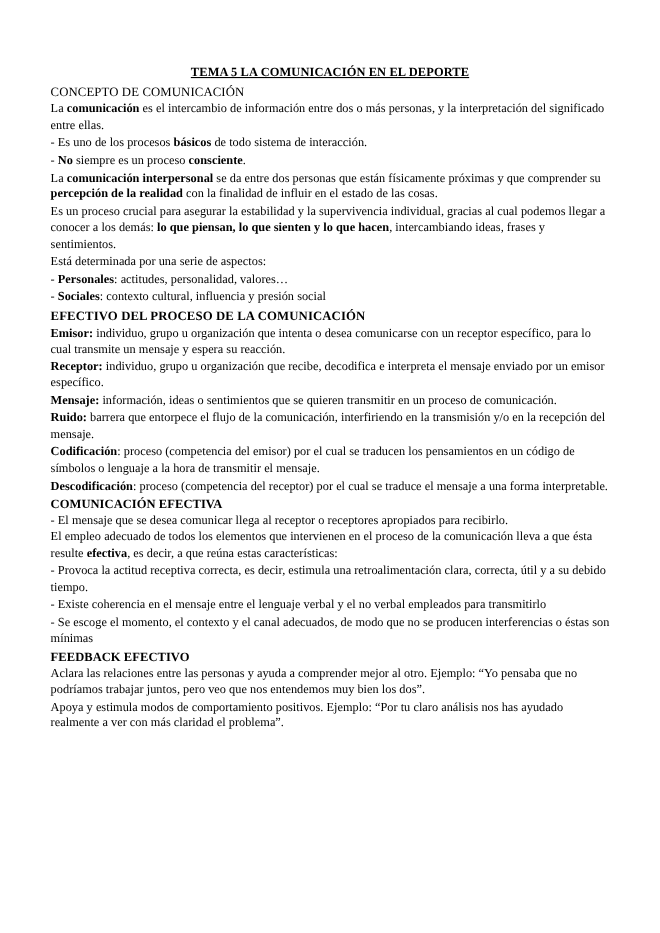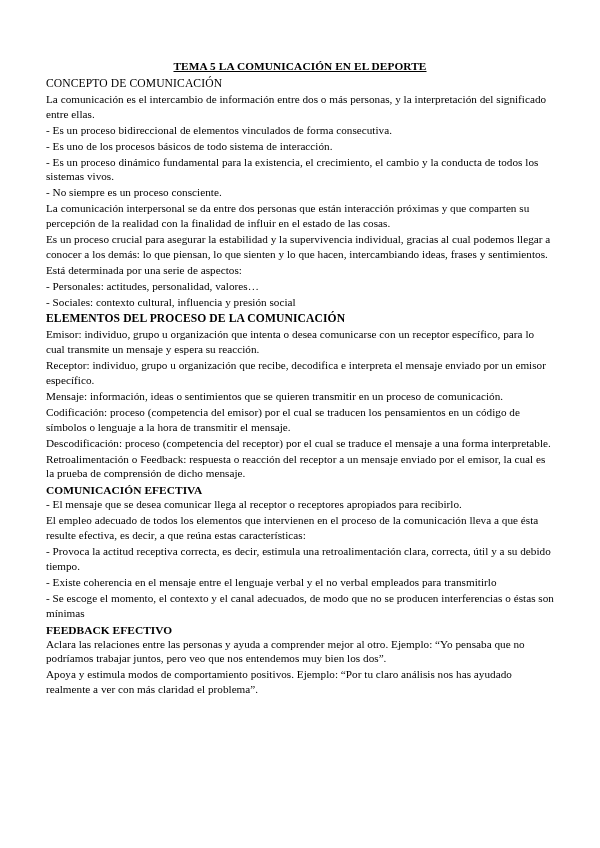--- a/index.html
+++ b/index.html
@@ -47,46 +47,44 @@
   p.para {
     margin: 0;
     font-size: 11.2px;
     line-height: 1.33;
     text-align: left;
     letter-spacing: 0.02px;
   }
   p.para + p.para {
     margin-top: 1px;
   }
-  b { font-weight: normal; text-align: center; }
+  b { font-weight: bold; text-align: center; }
 </style>
 </head>
 <body>
 
 <div class="page">
   <div class="doc-title">TEMA 5 LA COMUNICACIÓN EN EL DEPORTE</div>
   <div id="doc-body">
       <div class="section-heading">CONCEPTO DE COMUNICACIÓN</div>
       <p class="para"><span>La </span><b>comunicación</b><span> es el intercambio de información entre dos o más personas, y la interpretación del significado entre ellas.</span></p>
-      <p class="para"><span>- Es un proceso </span><b>bidireccional</b><span> de elementos vinculados de forma consecutiva.</span></p>
       <p class="para"><span>- Es uno de los procesos </span><b>básicos</b><span> de todo sistema de interacción.</span></p>
-      <p class="para"><span>- Es un proceso </span><b>dinámico fundamental</b><span> para la existencia, el crecimiento, el cambio y la conducta de todos los sistemas vivos.</span></p>
       <p class="para"><span>- </span><b>No</b><span> siempre es un proceso </span><b>consciente</b><span>.</span></p>
-      <p class="para"><span>La </span><b>comunicación interpersonal</b><span> se da entre dos personas que están interacción próximas y que comparten su </span><b>percepción de la realidad</b><span> con la finalidad de influir en el estado de las cosas.</span></p>
+      <p class="para"><span>La </span><b>comunicación interpersonal</b><span> se da entre dos personas que están físicamente próximas y que comprender su </span><b>percepción de la realidad</b><span> con la finalidad de influir en el estado de las cosas.</span></p>
       <p class="para"><span>Es un proceso crucial para asegurar la estabilidad y la supervivencia individual, gracias al cual podemos llegar a conocer a los demás: </span><b>lo que piensan, lo que sienten y lo que hacen</b><span>, intercambiando ideas, frases y sentimientos.</span></p>
       <p class="para"><span>Está determinada por una serie de aspectos:</span></p>
       <p class="para"><span>- </span><b>Personales</b><span>: actitudes, personalidad, valores…</span></p>
       <p class="para"><span>- </span><b>Sociales</b><span>: contexto cultural, influencia y presión social</span></p>
-      <div class="section-heading bold">ELEMENTOS DEL PROCESO DE LA COMUNICACIÓN</div>
+      <div class="section-heading bold">EFECTIVO DEL PROCESO DE LA COMUNICACIÓN</div>
       <p class="para"><b>Emisor:</b><span> individuo, grupo u organización que intenta o desea comunicarse con un receptor específico, para lo cual transmite un mensaje y espera su reacción.</span></p>
       <p class="para"><b>Receptor:</b><span> individuo, grupo u organización que recibe, decodifica e interpreta el mensaje enviado por un emisor específico.</span></p>
       <p class="para"><b>Mensaje:</b><span> información, ideas o sentimientos que se quieren transmitir en un proceso de comunicación.</span></p>
+      <p class="para"><b>Ruido:</b><span> barrera que entorpece el flujo de la comunicación, interfiriendo en la transmisión y/o en la recepción del mensaje.</span></p>
       <p class="para"><b>Codificación</b><span>: proceso (competencia del emisor) por el cual se traducen los pensamientos en un código de símbolos o lenguaje a la hora de transmitir el mensaje.</span></p>
       <p class="para"><b>Descodificación</b><span>: proceso (competencia del receptor) por el cual se traduce el mensaje a una forma interpretable.</span></p>
-      <p class="para"><span>Retroalimentación o Feedback: respuesta o reacción del receptor a un mensaje enviado por el emisor, la cual es la prueba de comprensión de dicho mensaje.</span></p>
       <div class="left-heading">COMUNICACIÓN EFECTIVA</div>
       <p class="para"><span>- El mensaje que se desea comunicar llega al receptor o receptores apropiados para recibirlo.</span></p>
       <p class="para"><span>El empleo adecuado de todos los elementos que intervienen en el proceso de la comunicación lleva a que ésta resulte </span><b>efectiva</b><span>, es decir, a que reúna estas características:</span></p>
       <p class="para"><span>- Provoca la actitud receptiva correcta, es decir, estimula una retroalimentación clara, correcta, útil y a su debido tiempo.</span></p>
       <p class="para"><span>- Existe coherencia en el mensaje entre el lenguaje verbal y el no verbal empleados para transmitirlo</span></p>
       <p class="para"><span>- Se escoge el momento, el contexto y el canal adecuados, de modo que no se producen interferencias o éstas son mínimas</span></p>
       <div class="left-heading">FEEDBACK EFECTIVO</div>
       <p class="para"><span>Aclara las relaciones entre las personas y ayuda a comprender mejor al otro. Ejemplo: “Yo pensaba que no podríamos trabajar juntos, pero veo que nos entendemos muy bien los dos”.</span></p>
       <p class="para"><span>Apoya y estimula modos de comportamiento positivos. Ejemplo: “Por tu claro análisis nos has ayudado realmente a ver con más claridad el problema”.</span></p>
     </div>

